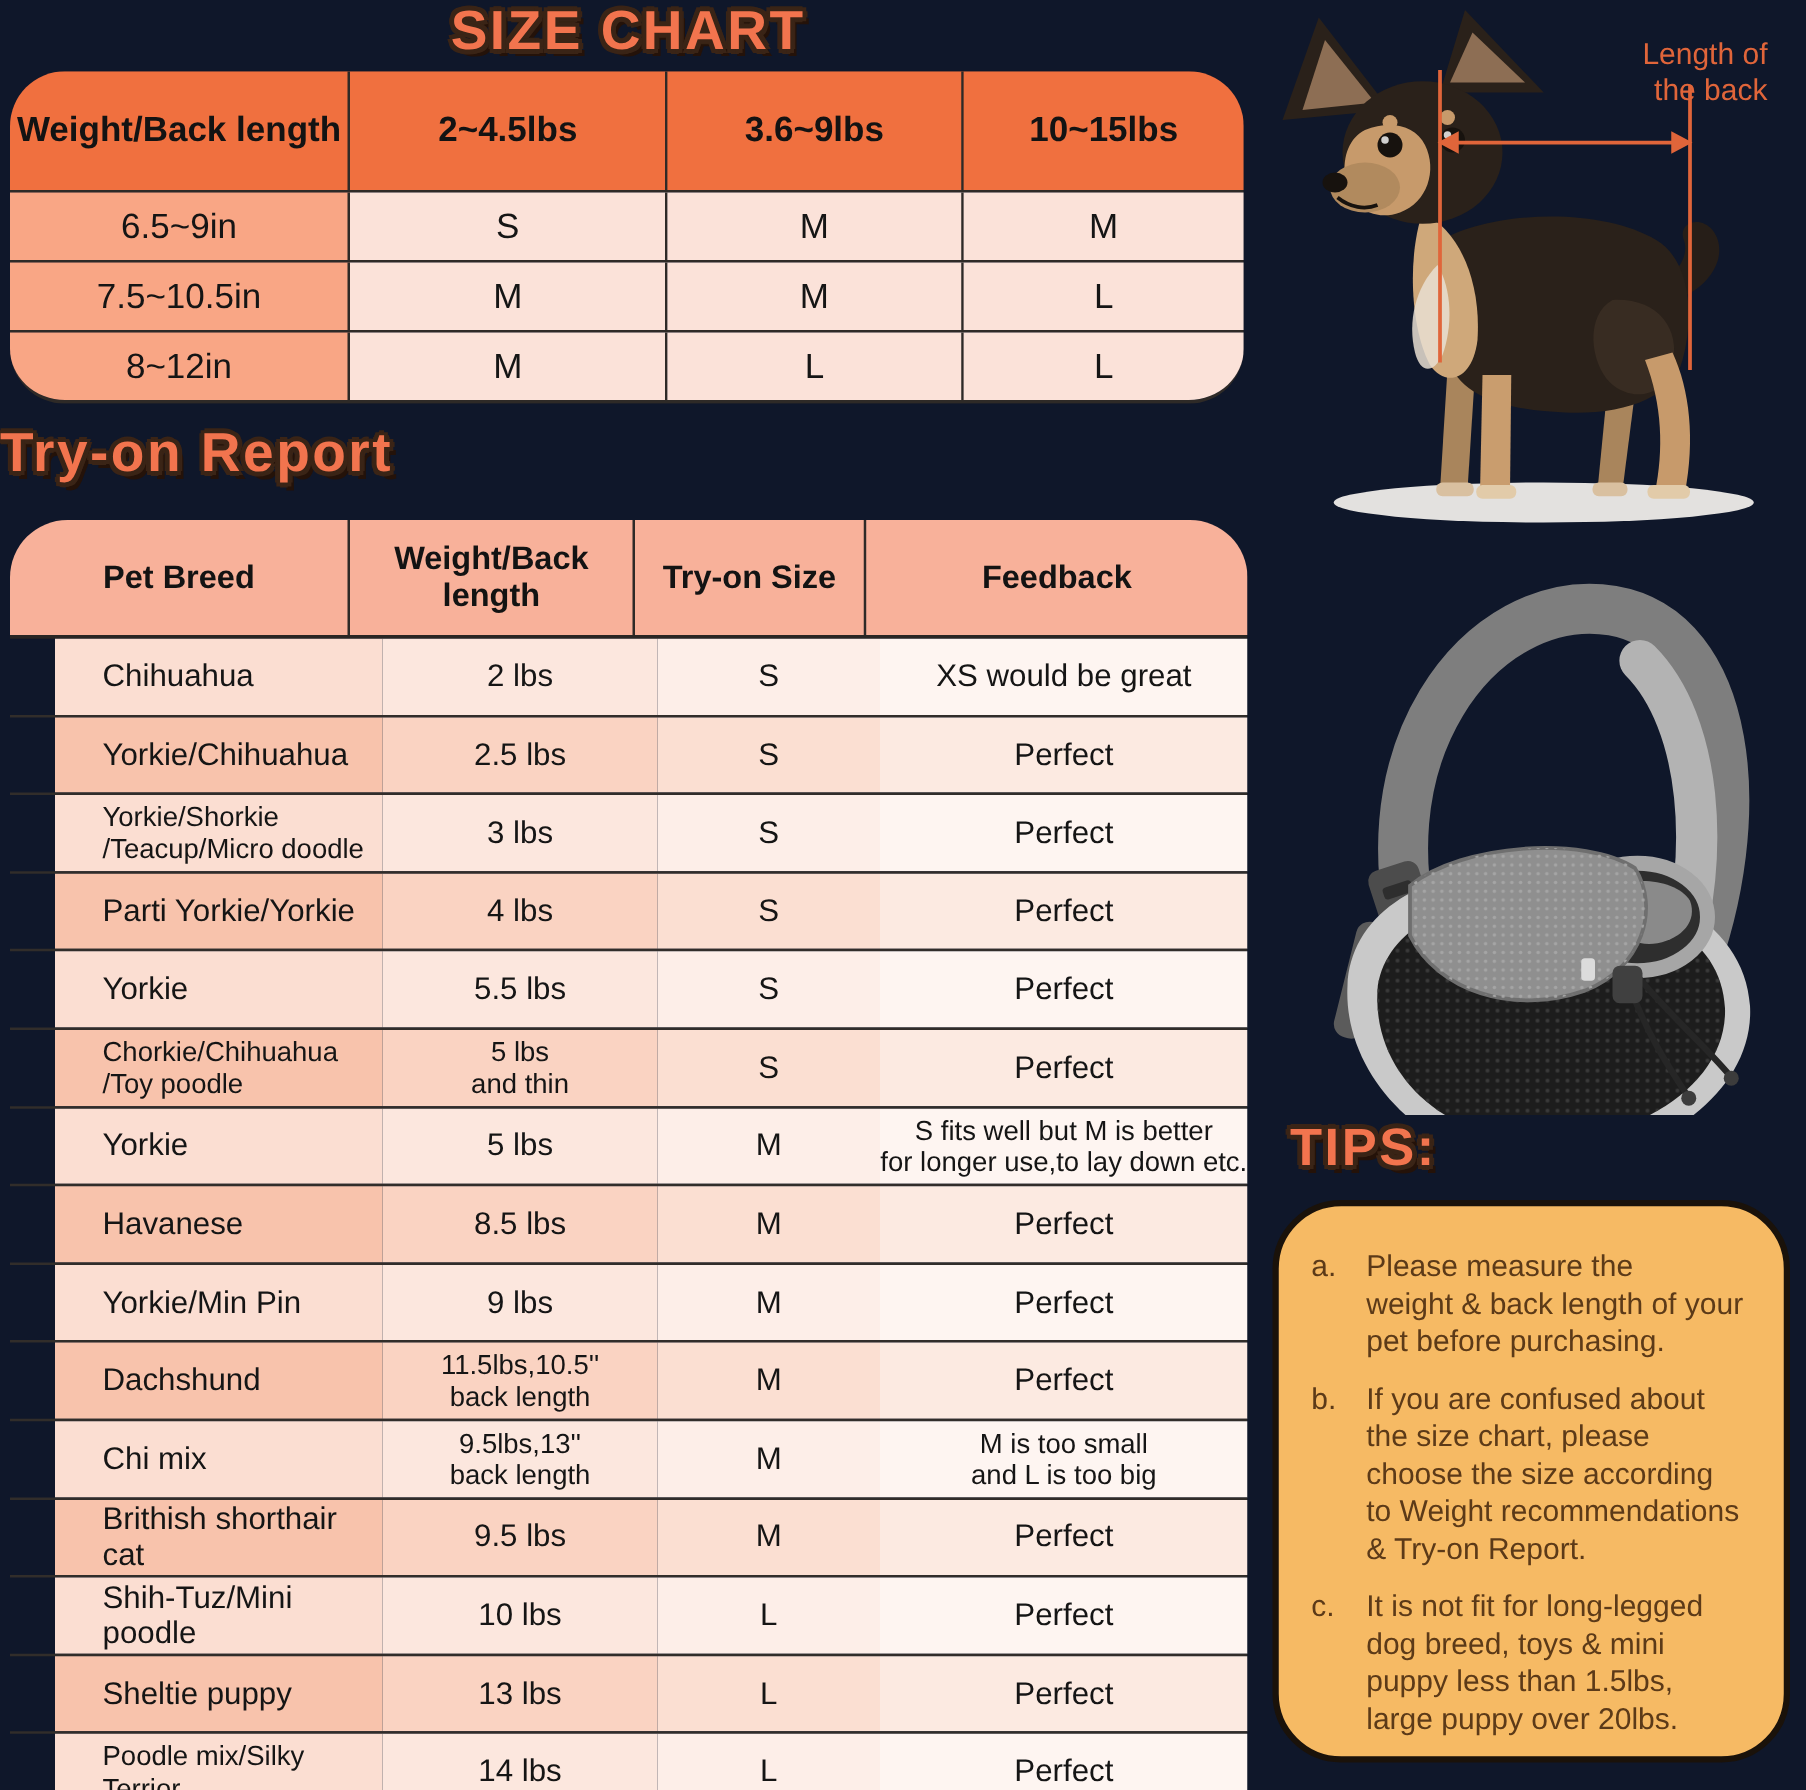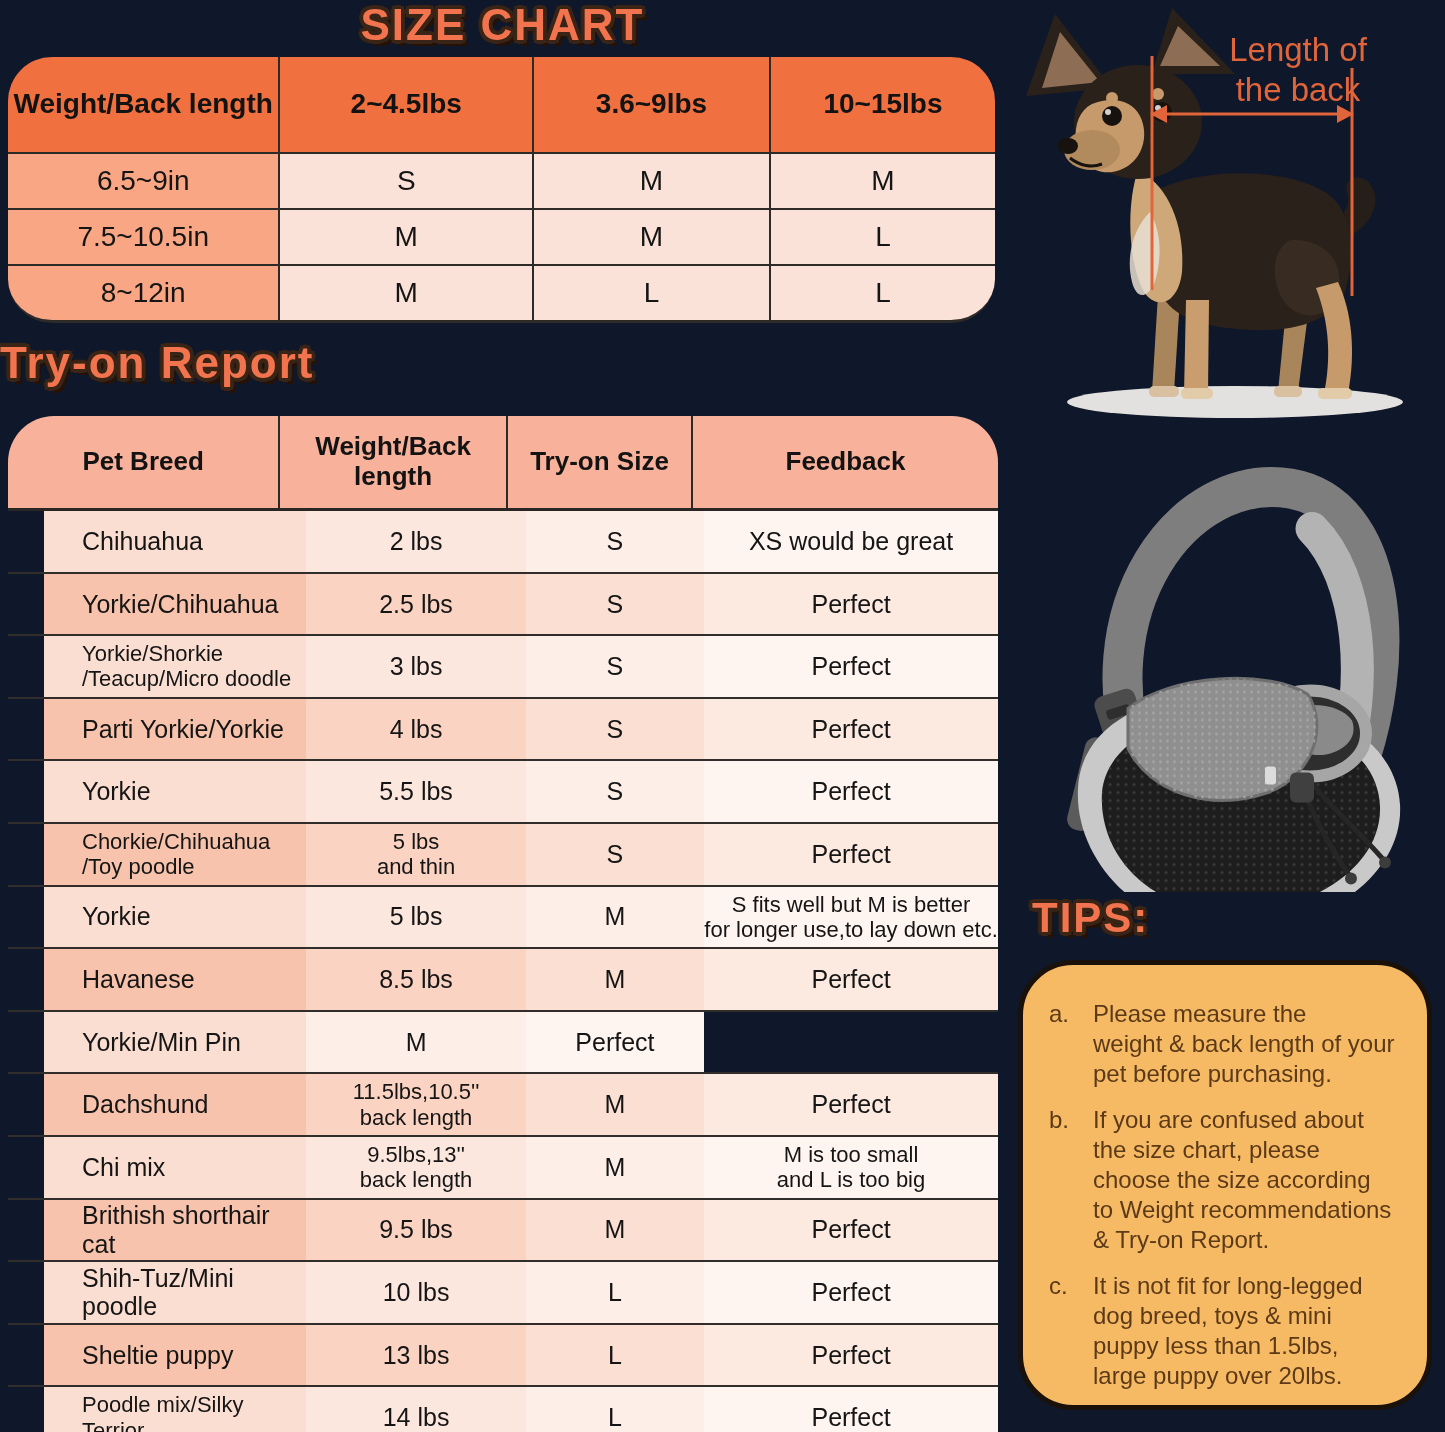--- a/index.html
+++ b/index.html
@@ -42,22 +42,22 @@
   .tt .head .c{background:#F8B19A;font-weight:bold;font-size:26px;color:#131313;}
   .tt .head .c:not(:last-child){border-right:2.5px solid #2E2A27;}
   .tt .tr:not(.head) .c.c1{justify-content:flex-start;text-align:left;padding-left:38px;box-sizing:border-box;}
   .tt .tr.odd .c1{background:#FBDED2;} .tt .tr.odd .c2{background:#FCE7DE;}
   .tt .tr.odd .c3{background:#FDEEE8;} .tt .tr.odd .c4{background:#FEF5F1;}
   .tt .tr.even .c1{background:#F8C3AC;} .tt .tr.even .c2{background:#FAD3C2;}
   .tt .tr.even .c3{background:#FBDFD2;} .tt .tr.even .c4{background:#FCEAE1;}
 
   
   .dog-wrap{position:absolute;left:1000px;top:0;width:445px;height:432px;}
-  .dog-label{position:absolute;left:1158px;top:30px;width:280px;text-align:center;
-             color:#E0653A;font-size:33px;line-height:1.2;}
+  .dog-label{position:absolute;left:1134px;top:30px;width:280px;text-align:right;
+             color:#E0653A;font-size:24px;line-height:1.2;}
 
   
   .bag-wrap{position:absolute;left:1010px;top:436px;width:430px;height:456px;}
 
   
   .tips-box{position:absolute;left:1018px;top:960px;width:414px;height:450px;
     background:#F6BA64;border:5px solid #1A120A;border-radius:55px;box-sizing:border-box;
     padding:34px 14px 10px 26px;}
   .tip{display:flex;margin-bottom:16px;color:#5C3A18;font-size:24px;line-height:30px;}
   .tip .mark{flex:0 0 44px;width:44px;}
@@ -153,20 +153,21 @@
 for longer use,to lay down etc.</div>
     </div>
     <div class="tr even">
       <div class="c c1">Havanese</div>
       <div class="c c2">8.5 lbs</div>
       <div class="c c3">M</div>
       <div class="c c4">Perfect</div>
     </div>
     <div class="tr odd">
       <div class="c c1">Yorkie/Min Pin</div>
+      <div class="c c2">9 lbs</div>
       <div class="c c3">M</div>
       <div class="c c4">Perfect</div>
     </div>
     <div class="tr even">
       <div class="c c1">Dachshund</div>
       <div class="c c2 sm">11.5lbs,10.5''
 back length</div>
       <div class="c c3">M</div>
       <div class="c c4">Perfect</div>
     </div>

